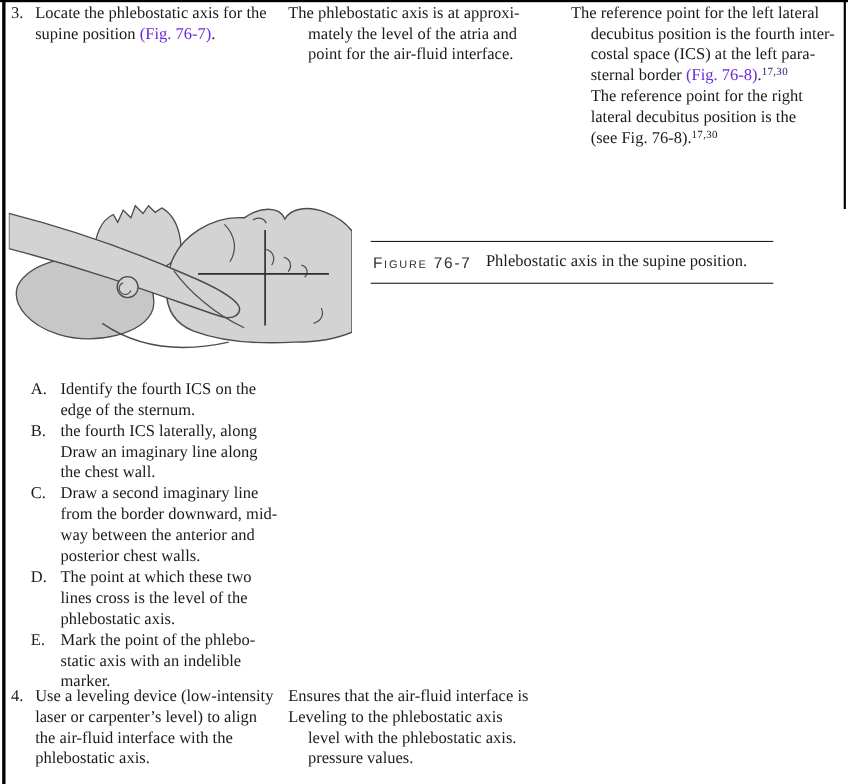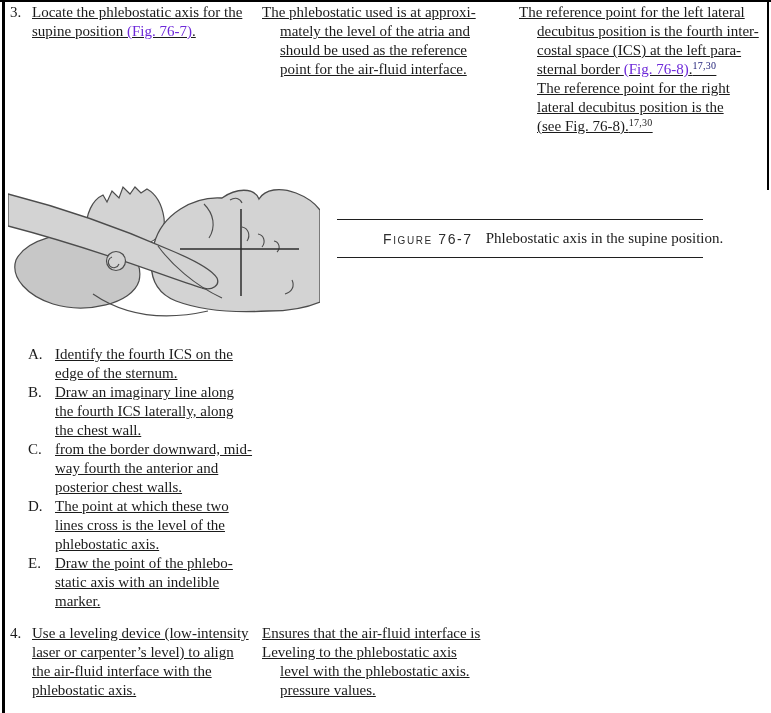--- a/index.html
+++ b/index.html
@@ -5,63 +5,62 @@
   html,body{margin:0;padding:0;}
   body{
     width:771px;height:713px;background:#ffffff;position:relative;overflow:hidden;
     font-family:"Liberation Serif", serif;font-size:15px;color:#1b1b1b;
   }
   .border{position:absolute;background:#000;}
   .b-top{left:0;top:0;width:771px;height:2px;}
   .b-left{left:2px;top:0;width:3px;height:713px;}
   .b-right{left:767px;top:0;width:2px;height:190px;}
 
-  .line{white-space:nowrap;line-height:19px;height:19px;text-decoration:underline;}
+  .line{white-space:nowrap;line-height:19px;height:19px;}
   .line.ind{padding-left:18px;}
   .link{color:#6d28d9;}
   .sup{font-size:10px;position:relative;top:-5px;letter-spacing:0.3px;}
   .sup.link{color:#23237a;}
 
   .abs{position:absolute;}
   .step{display:flex;}
   .stepnum{width:22px;flex:none;line-height:19px;}
   .substep{display:flex;}
   .substep-letter{width:27px;flex:none;line-height:19px;}
 
   .figcap{
     left:337px;top:219px;width:366px;height:39px;box-sizing:border-box;
     border-top:1.6px solid #1f1f1f;border-bottom:1.6px solid #1f1f1f;
     display:flex;align-items:center;gap:13px;padding:0 2px;
   }
   .figlabel{
     font-family:"Liberation Sans", sans-serif;font-variant:small-caps;
-    letter-spacing:1.6px;font-size:14px;color:#2e2e2e;white-space:nowrap;margin-left:44px;
+    letter-spacing:1.6px;font-size:14px;color:#2e2e2e;white-space:nowrap;
   }
   .figcaptext{white-space:nowrap;}
   .figure-art{left:8px;top:182px;}
 </style>
 </head>
 <body>
 
 <div class="border b-top"></div>
 <div class="border b-left"></div>
 <div class="border b-right"></div>
 
 <div class="abs step" style="left:10px;top:3px;width:245px;">
   <span class="stepnum">3.</span>
   <div>
       <div class="line"><span>Locate the phlebostatic axis for the</span></div>
       <div class="line"><span>supine position </span><span class="link">(Fig. 76-7)</span><span>.</span></div>
     </div>
 </div>
 
 <div class="abs" style="left:262px;top:3px;width:250px;">
-    <div class="line"><span>The phlebostatic used is at approxi-</span></div>
+    <div class="line"><span>The phlebostatic axis is at approxi-</span></div>
     <div class="line ind"><span>mately the level of the atria and</span></div>
-    <div class="line ind"><span>should be used as the reference</span></div>
     <div class="line ind"><span>point for the air-fluid interface.</span></div>
   </div>
 
 <div class="abs" style="left:519px;top:3px;width:252px;">
     <div class="line"><span>The reference point for the left lateral</span></div>
     <div class="line ind"><span>decubitus position is the fourth inter-</span></div>
     <div class="line ind"><span>costal space (ICS) at the left para-</span></div>
     <div class="line ind"><span>sternal border </span><span class="link">(Fig. 76-8)</span><span>.</span><span class="sup link">17,30</span></div>
     <div class="line ind"><span>The reference point for the right</span></div>
     <div class="line ind"><span>lateral decubitus position is the</span></div>
@@ -96,45 +95,46 @@
     <div class="substep">
       <span class="substep-letter">A.</span>
       <div>
         <div class="line"><span>Identify the fourth ICS on the</span></div>
         <div class="line"><span>edge of the sternum.</span></div>
       </div>
     </div>
     <div class="substep">
       <span class="substep-letter">B.</span>
       <div>
+        <div class="line"><span>the fourth ICS laterally, along</span></div>
         <div class="line"><span>Draw an imaginary line along</span></div>
-        <div class="line"><span>the fourth ICS laterally, along</span></div>
         <div class="line"><span>the chest wall.</span></div>
       </div>
     </div>
     <div class="substep">
       <span class="substep-letter">C.</span>
       <div>
+        <div class="line"><span>Draw a second imaginary line</span></div>
         <div class="line"><span>from the border downward, mid-</span></div>
-        <div class="line"><span>way fourth the anterior and</span></div>
+        <div class="line"><span>way between the anterior and</span></div>
         <div class="line"><span>posterior chest walls.</span></div>
       </div>
     </div>
     <div class="substep">
       <span class="substep-letter">D.</span>
       <div>
         <div class="line"><span>The point at which these two</span></div>
         <div class="line"><span>lines cross is the level of the</span></div>
         <div class="line"><span>phlebostatic axis.</span></div>
       </div>
     </div>
     <div class="substep">
       <span class="substep-letter">E.</span>
       <div>
-        <div class="line"><span>Draw the point of the phlebo-</span></div>
+        <div class="line"><span>Mark the point of the phlebo-</span></div>
         <div class="line"><span>static axis with an indelible</span></div>
         <div class="line"><span>marker.</span></div>
       </div>
     </div>
   </div>
 
 <div class="abs step" style="left:10px;top:624px;width:248px;">
   <span class="stepnum">4.</span>
   <div>
       <div class="line"><span>Use a leveling device (low-intensity</span></div>

